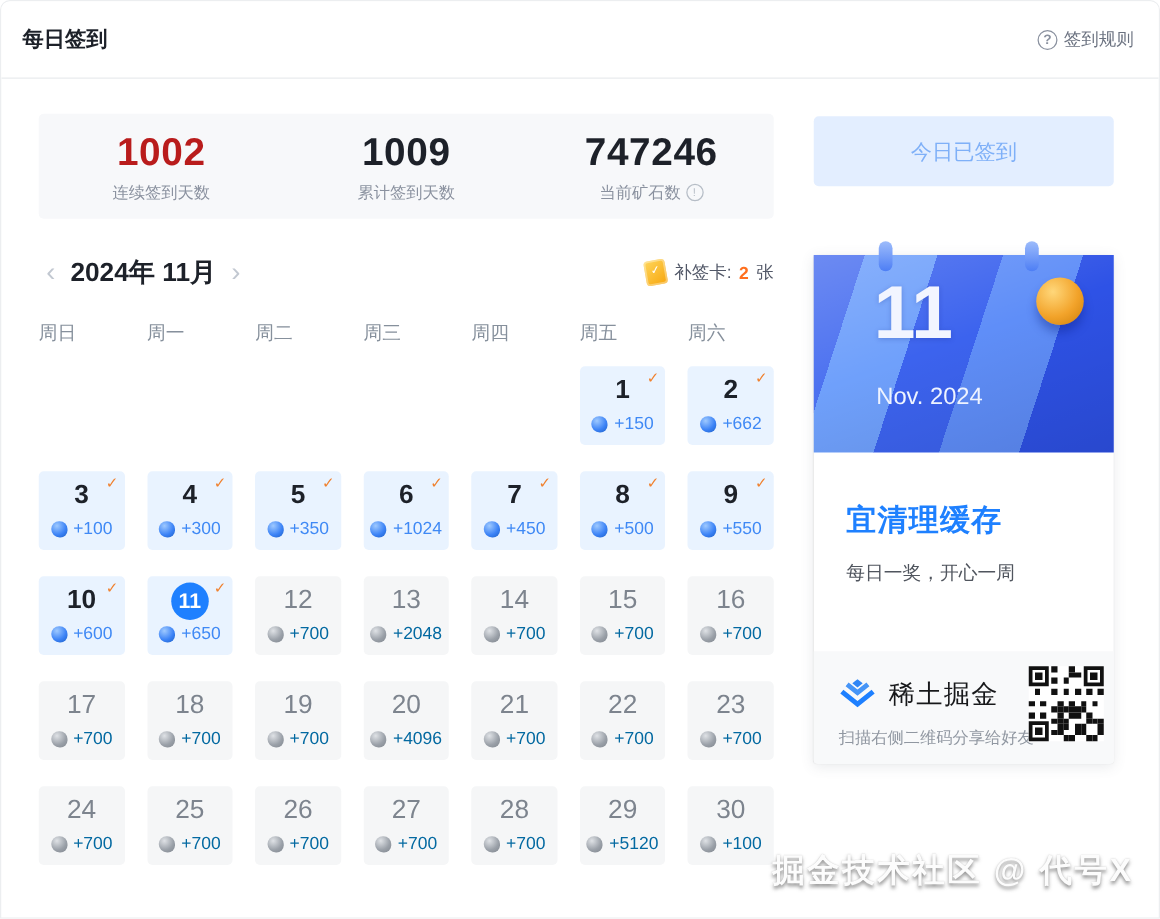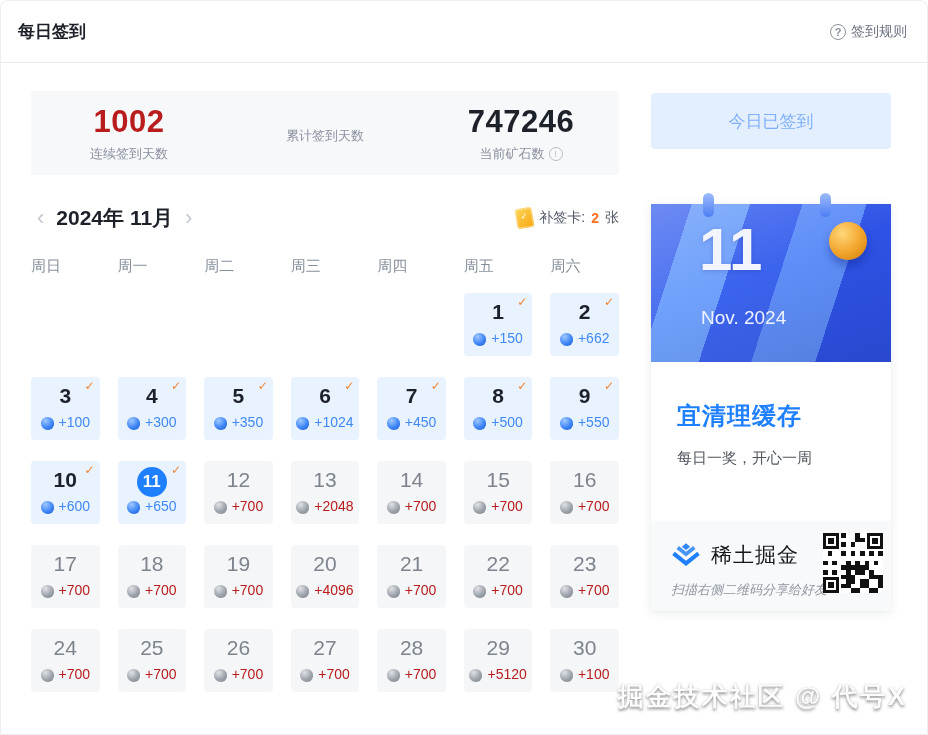--- a/index.html
+++ b/index.html
@@ -37,21 +37,21 @@
   .calendar-grid { position:absolute; left:30px; top:292px; width:588px; display:grid; grid-template-columns:repeat(7,1fr); grid-auto-rows:63px; column-gap:18px; row-gap:21px; }
   .day-cell { position:relative; border-radius:4px; display:flex; flex-direction:column; align-items:center; justify-content:space-between; padding:8px 0 10px; cursor:pointer; }
   .day-cell.checked, .day-cell.today { background:#e9f3ff; }
   .day-cell.future { background:#f5f6f7; }
   .day-num { font-size:21px; font-weight:600; color:#1d2129; line-height:22px; }
   .day-cell.future .day-num { color:#7d848e; font-weight:500; }
   .today-circle { display:inline-flex; align-items:center; justify-content:center; width:30px; height:30px; margin-top:-4px; border-radius:50%; background:#1e80ff; color:#fff; font-size:17px; font-weight:700; }
   .check { position:absolute; top:2px; right:5px; color:#f0812e; font-size:12px; font-weight:700; }
   .pts { display:flex; align-items:flex-end; gap:5px; font-size:14px; }
   .day-cell.checked .pts, .day-cell.today .pts { color:#3f89f5; }
-  .day-cell.future .pts { color:#b91c1c; }
+  .day-cell.future .pts { color:#0369a1; }
   .ore { width:13px; height:13px; border-radius:50% 50% 46% 54%; display:inline-block; }
   .ore.blue { background:radial-gradient(circle at 35% 28%, #9ec9ff, #3b82f6 58%, #1d5fc4); }
   .ore.gray { background:radial-gradient(circle at 35% 28%, #dfe2e6, #9aa0a8 58%, #80868e); }
 
   
   .checkin-btn { position:absolute; left:650px; top:92px; width:240px; height:56px; background:#e3eeff; border:none; border-radius:4px; color:#7fb0f8; font-size:17px; font-family:inherit; cursor:pointer; }
 
   .date-card { position:absolute; left:650px; top:203px; width:240px; height:407px; background:#fff; border-radius:3px; box-shadow:0 2px 10px rgba(80,90,110,.12), 0 0 1px rgba(0,0,0,.08); }
   .pin { position:absolute; top:-11px; width:11px; height:24px; border-radius:6px; background:linear-gradient(180deg,#9dbcfb,#4d7ef5); z-index:3; }
   .pin.l { left:52px; } .pin.r { left:169px; }
@@ -59,21 +59,21 @@
   .card-img::before { content:""; position:absolute; inset:0; background:linear-gradient(160deg, rgba(255,255,255,.18), rgba(255,255,255,0) 45%, rgba(0,0,30,.12)); }
   .big-day { position:absolute; left:48px; top:16px; font-size:60px; font-weight:700; color:#f2f5ff; line-height:1; text-shadow:0 1px 4px rgba(20,40,140,.25); }
   .card-month { position:absolute; left:50px; top:103px; font-size:19px; color:#eef3ff; }
   .ball { position:absolute; left:178px; top:18px; width:38px; height:38px; border-radius:50%; background:radial-gradient(circle at 35% 30%, #ffd77a, #f2a32a 55%, #cd7d08); box-shadow:0 6px 8px rgba(10,25,120,.35); }
   .card-body { padding:38px 26px 0; }
   .suggestion { font-size:24px; font-weight:700; color:#1e80ff; letter-spacing:1px; }
   .motto { margin-top:17px; font-size:15px; color:#50555e; }
   .card-footer { position:absolute; left:0; bottom:0; width:100%; height:90px; background:#f8f9fa; border-radius:0 0 3px 3px; padding:20px 0 0 20px; }
   .brand-row { display:flex; align-items:center; gap:10px; }
   .brand-name { font-size:21px; font-weight:500; color:#17181a; letter-spacing:1px; }
-  .share-tip { margin-top:12px; font-size:13px; color:#9097a1;font-style:italic; }
+  .share-tip { margin-top:12px; font-size:13px; color:#9097a1; }
   .qr { position:absolute; right:8px; top:12px; width:60px; height:60px; background:#fff; display:grid; grid-template-columns:repeat(13,1fr); grid-template-rows:repeat(13,1fr); }
   .qr i { background:#111; }
   .qr .pos { position:absolute; width:16px; height:16px; border:3px solid #111; background:#fff; }
   .qr .pos::after { content:""; position:absolute; left:2px; top:2px; width:6px; height:6px; background:#111; }
   .qr .tl { left:0; top:0; } .qr .tr { right:0; top:0; } .qr .bl { left:0; bottom:0; }
 
   .watermark { position:absolute; right:20px; bottom:20px; font-size:26px; font-weight:700; letter-spacing:2px; color:#fcfcfc; text-shadow:0 2px 3px rgba(70,70,70,.55), 0 0 1px rgba(120,120,120,.4); }
 </style>
 </head>
 <body>
@@ -89,20 +89,21 @@
   </div>
 
   <div class="stats-box">
     <div class="stat hl">
       <div class="val">1002</div>
       <div class="lab">
           <span>连续签到天数</span>
         </div>
     </div>
     <div class="stat">
+      <div class="val">1009</div>
       <div class="lab">
           <span>累计签到天数</span>
         </div>
     </div>
     <div class="stat">
       <div class="val">747246</div>
       <div class="lab">
         <span>当前矿石数</span>
         <span class="info-i">!</span>
       </div>

